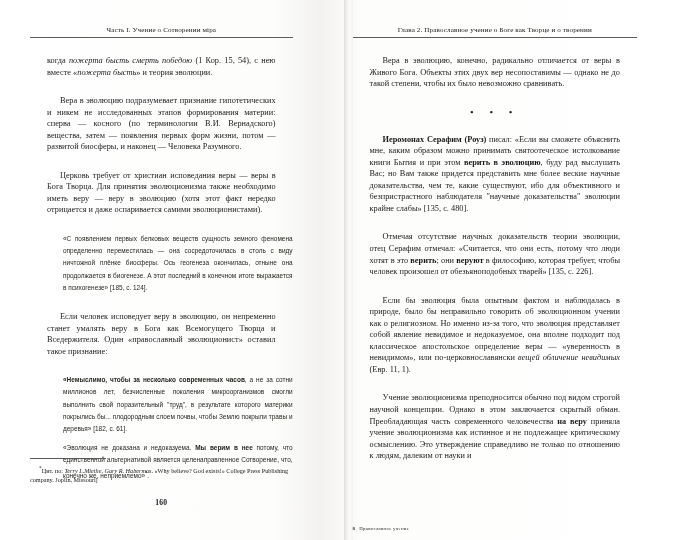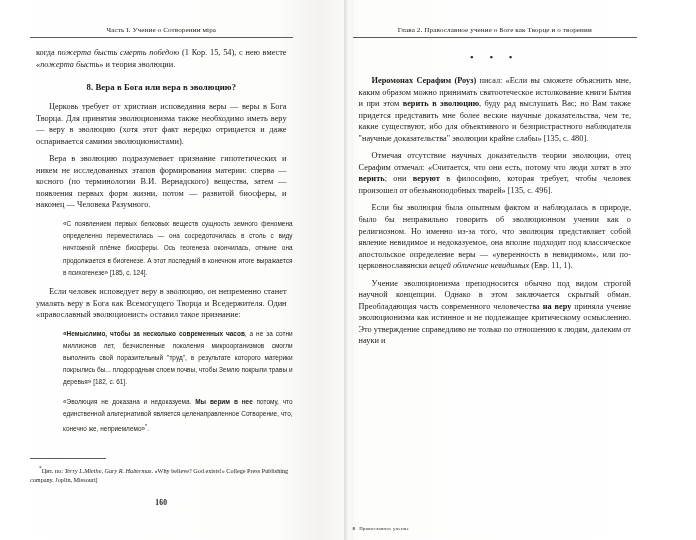--- a/index.html
+++ b/index.html
@@ -62,21 +62,21 @@
   }
   .rule {
     border: 0;
     border-top: 0.7px solid #5c5c5a;
     margin: 0 0 9px 0;
   }
 
   
   .col { }
   p.body {
-    margin: 6px;
+    margin: 17px;
     font-size: 8.3px;
     line-height: 11.55px;
     text-align: justify;
     text-indent: 13px;
     hyphens: manual;
     letter-spacing: 0.01px;
   }
   p.body.noind { text-indent: 0; }
 
   h2.section {
@@ -165,24 +165,23 @@
 
   <div class="page page-left">
 
     <div class="runhead">Часть I. Учение о Сотворении мiра</div>
     <hr class="rule">
 
     <div class="col">
 
       <p class="body noind"><span>когда </span><i>пожерта бысть смерть победою</i><span> (1 Кор. 15, 54), с нею вместе «</span><i>пожерта бысть</i><span>» и теория эволюции.</span></p>
 
-      <h2 class="section">8. Вера в Бога или вера в эволюцию?</h2>
-
+
+      <p class="body">Вера в эволюцию подразумевает признание гипотетических и никем не исследованных этапов формирования материи: сперва — косного (по терминологии В.И. Вернадского) вещества, затем — появления первых форм жизни, потом — развитой биосферы, и наконец — Человека Разумного.</p>
       <p class="body">Церковь требует от христиан исповедания веры — веры в Бога Творца. Для принятия эволюционизма также необходимо иметь веру — веру в эволюцию (хотя этот факт нередко отрицается и даже оспаривается самими эволюционистами).</p>
-      <p class="body">Вера в эволюцию подразумевает признание гипотетических и никем не исследованных этапов формирования материи: сперва — косного (по терминологии В.И. Вернадского) вещества, затем — появления первых форм жизни, потом — развитой биосферы, и наконец — Человека Разумного.</p>
 
       <blockquote class="quote">«С появлением первых белковых веществ сущность земного феномена определенно переместилась — она сосредоточилась в столь с виду ничтожной плёнке биосферы. Ось геогенеза окончилась, отныне она продолжается в биогенезе. А этот последний в конечном итоге выражается в психогенезе» [185, с. 124].</blockquote>
 
       <p class="body">Если человек исповедует веру в эволюцию, он непременно станет умалять веру в Бога как Всемогущего Творца и Вседержителя. Один «православный эволюционист» оставил такое признание:</p>
 
       <blockquote class="quote"><b>«Немыслимо, чтобы за несколько современных часов</b><span>, а не за сотни миллионов лет, безчисленные поколения микроорганизмов смогли выполнить свой поразительный "труд", в результате которого материки покрылись бы... плодородным слоем почвы, чтобы Землю покрыли травы и деревья» [182, с. 61].</span></blockquote>
 
 
       <blockquote class="quote"><span>«Эволюция не доказана и недоказуема. </span><b>Мы верим в нее</b><span> потому, что единственной альтернативой является целенаправленное Сотворение, что, конечно же, неприемлемо»</span><span class="sup">*</span>.</blockquote>
 
@@ -196,26 +195,27 @@
     <div class="folio">160</div>
   </div>
 
   <div class="page page-right">
 
     <div class="runhead">Глава 2. Православное учение о Боге как Творце и о творении</div>
     <hr class="rule">
 
     <div class="col">
 
+      <p class="body">Вера в эволюцию, конечно, радикально отличается от веры в Живого Бога. Объекты этих двух вер несопоставимы — однако не до такой степени, чтобы их было невозможно сравнивать.</p>
 
       <div class="dots">• • •</div>
 
       <p class="body"><b>Иеромонах Серафим (Роуз)</b><span> писал: «Если вы сможете объяснить мне, каким образом можно принимать святоотеческое истолкование книги Бытия и при этом </span><b>верить в эволюцию</b><span>, буду рад выслушать Вас; но Вам также придется представить мне более веские научные доказательства, чем те, какие существуют, ибо для объективного и безпристрастного наблюдателя "научные доказательства" эволюции крайне слабы» [135, с. 480].</span></p>
 
-      <p class="body"><span>Отмечая отсутствие научных доказательств теории эволюции, отец Серафим отмечал: «Считается, что они есть, потому что люди хотят в это </span><b>верить</b><span>; они </span><b>веруют</b><span> в философию, которая требует, чтобы человек произошел от обезьяноподобных тварей» [135, с. 496].</span></p>
+      <p class="body"><span>Отмечая отсутствие научных доказательств теории эволюции, отец Серафим отмечал: «Считается, что они есть, потому что люди хотят в это </span><b>верить</b><span>; они </span><b>веруют</b><span> в философию, которая требует, чтобы человек произошел от обезьяноподобных тварей» [135, с. 226].</span></p>
 
       <p class="body"><span>Если бы эволюция была опытным фактом и наблюдалась в природе, было бы неправильно говорить об эволюционном учении как о религиозном. Но именно из-за того, что эволюция представляет собой явление невидимое и недоказуемое, она вполне подходит под классическое апостольское определение веры — «уверенность в невидимом», или по-церковнославянски </span><i>вещей обличение невидимых</i><span> (Евр. 11, 1).</span></p>
 
       <p class="body"><span>Учение эволюционизма преподносится обычно под видом строгой научной концепции. Однако в этом заключается скрытый обман. Преобладающая часть современного человечества </span><b>на веру</b><span> приняла учение эволюционизма как истинное и не подлежащее критическому осмыслению. Это утверждение справедливо не только по отношению к людям, далеким от науки и</span></p>
 
     </div>
 
     <div class="sigline"><span class="signum">8</span><span>Православное учение</span></div>
   </div>
 

